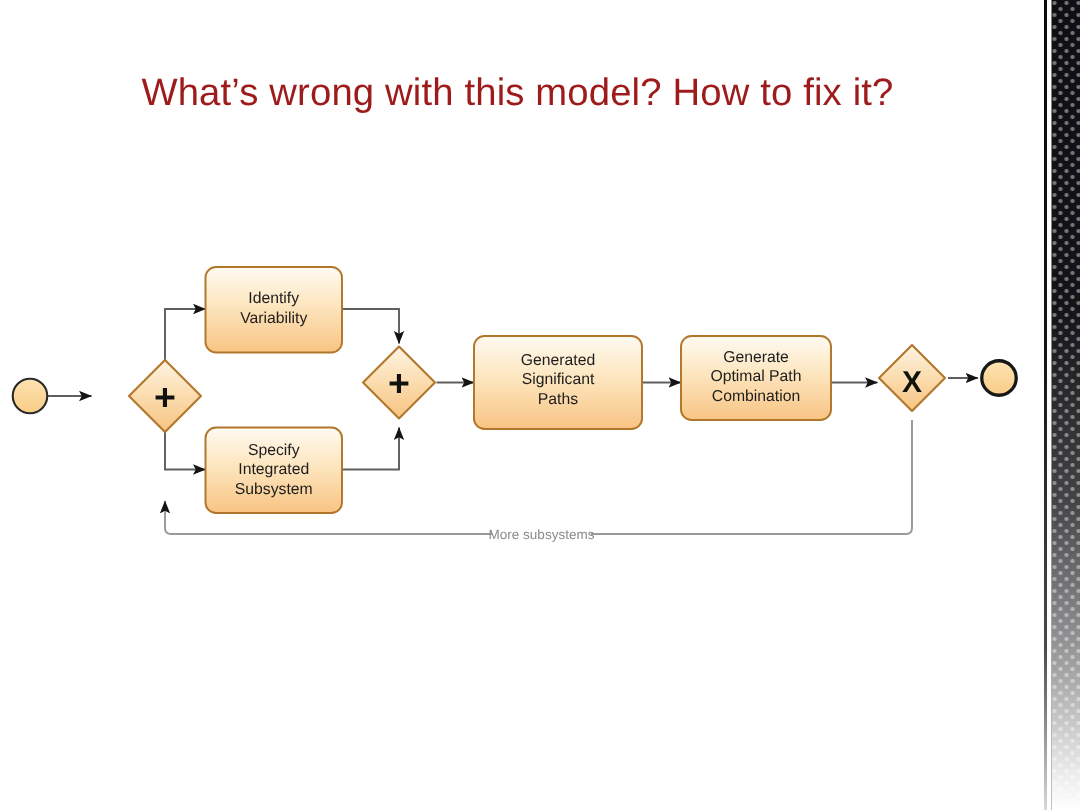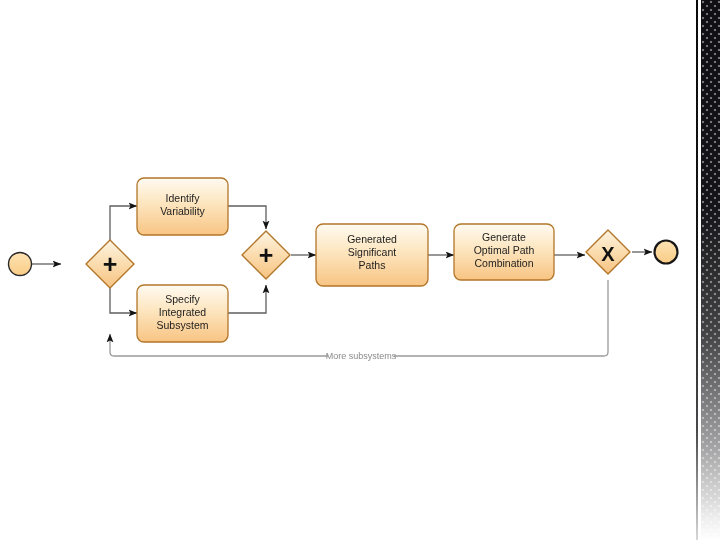--- a/index.html
+++ b/index.html
@@ -95,20 +95,21 @@
     font-family: "Liberation Sans", sans-serif;
     font-weight: bold;
     fill: #111111;
   }
 </style>
 </head>
 <body>
 
 <div id="slide">
 
+  <div id="slide-title">What’s wrong with this model? How to fix it?</div>
 
   <div id="diagram">
     <svg width="700" height="540" viewBox="0 0 700 540" xmlns="http://www.w3.org/2000/svg">
       <defs>
         <linearGradient id="taskGrad" x1="0" y1="0" x2="0" y2="1">
           <stop offset="0%" stop-color="#fefaf1"></stop>
           <stop offset="42%" stop-color="#fde7c2"></stop>
           <stop offset="100%" stop-color="#f8c483"></stop>
         </linearGradient>
         <linearGradient id="gwGrad" x1="0" y1="0" x2="0" y2="1">

